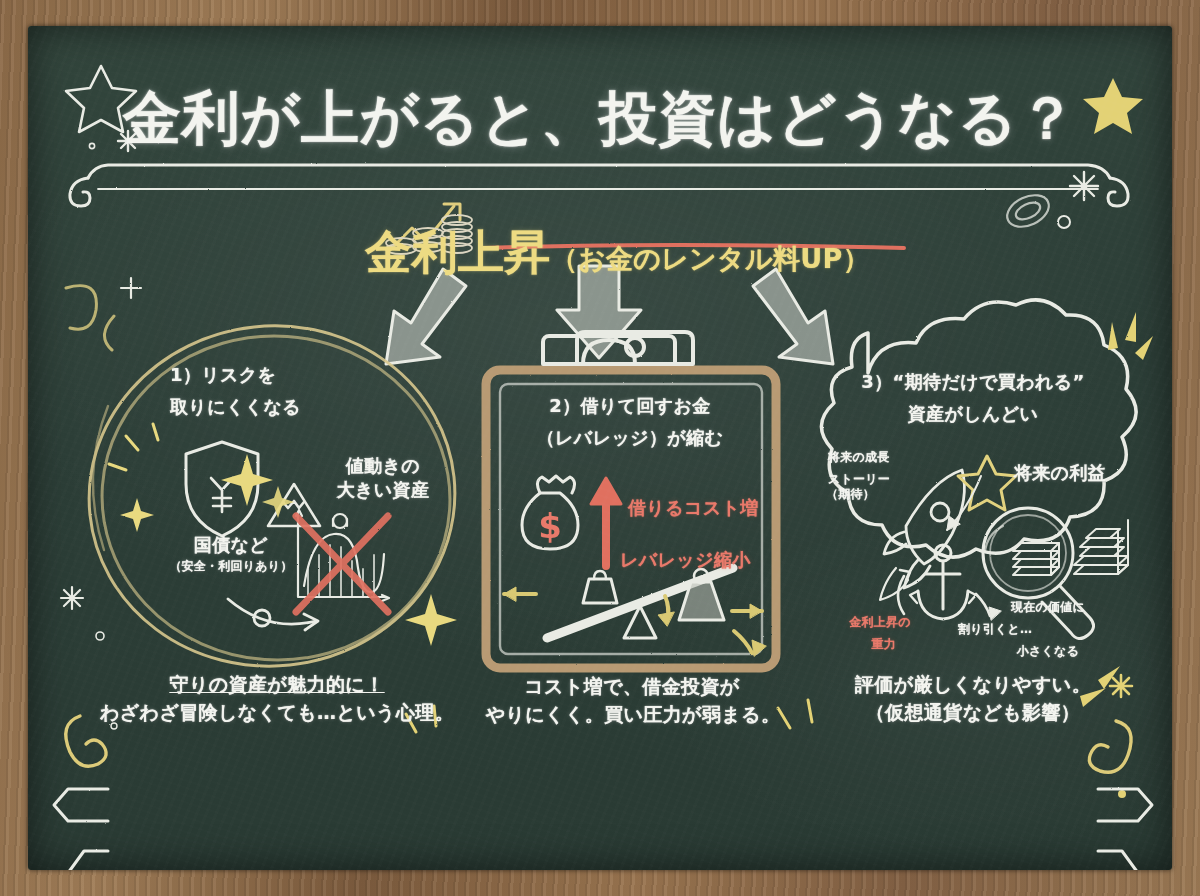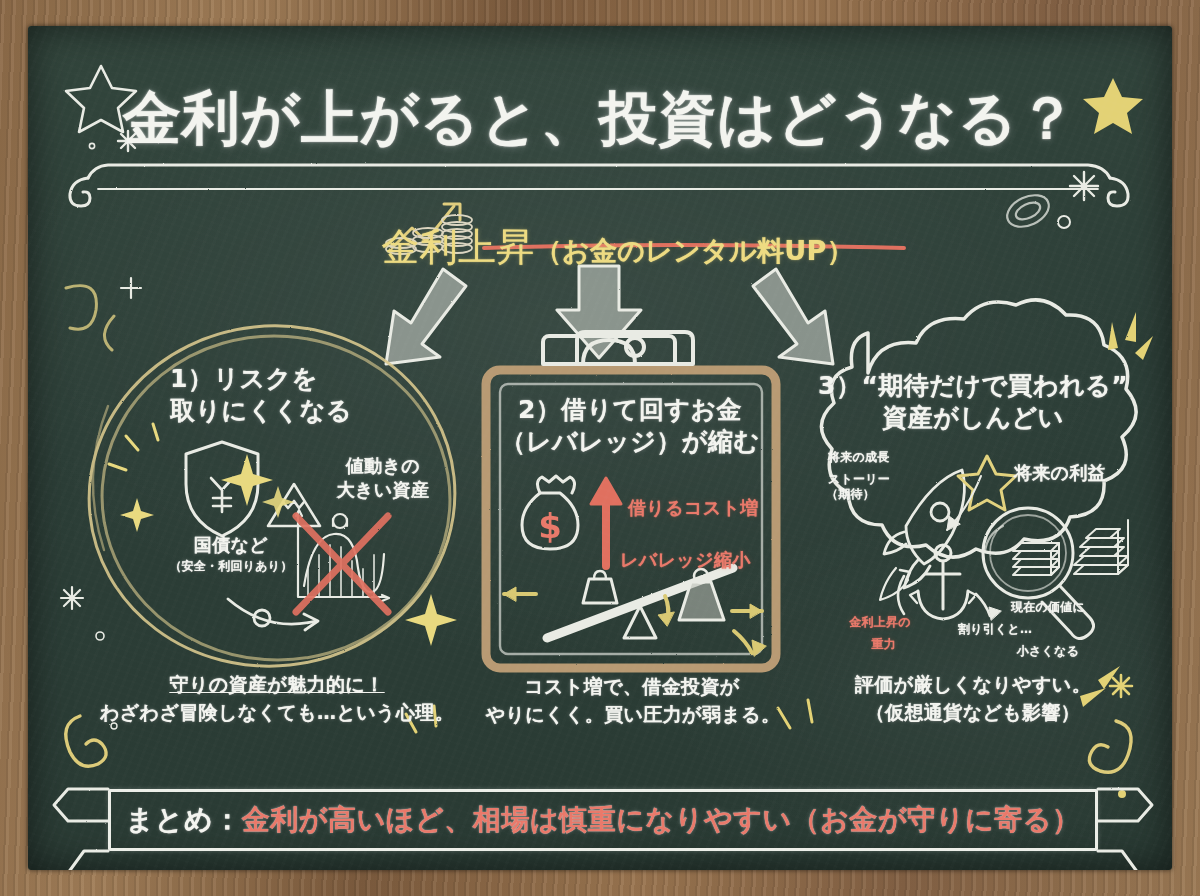--- a/index.html
+++ b/index.html
@@ -60,25 +60,25 @@
     left: 0; right: 0; top: 58px; width: 1144px;
     text-align: center;
     font-size: 58px;
     font-weight: 900;
     letter-spacing: .015em;
     text-shadow: 0 0 2px rgba(255,255,255,.9), 0 0 9px rgba(255,255,255,.28),
                  1px 1px 0 rgba(0,0,0,.22);
   }
   
   #topline { top: 180px; left: 0; width: 1144px; text-align: center; }
-  #topline .kv { font-size: 38px; font-weight: 400; }
+  #topline .kv { font-size: 46px; font-weight: 700; }
   #topline .paren { font-size: 27px; font-weight: 800; }
 
   
-  .sec-title { font-size: 25px; font-weight: 900; line-height: 1.28; }
+  .sec-title { font-size: 18px; font-weight: 900; line-height: 1.28; }
   .sec-sub   { font-size: 18px; font-weight: 800; line-height: 1.3; }
   .sec-small { font-size: 12px; font-weight: 700; line-height: 1.35; }
   .cap       { font-size: 19px; font-weight: 800; line-height: 1.38; text-align:center; }
 
   
   #summary {
     position: absolute; left: 80px; top: 763px; width: 990px; height: 62px;
     border: 3px solid #eceee8; border-radius: 2px;
     display: flex; align-items: center; justify-content: center;
     box-shadow: 0 0 4px rgba(255,255,255,.22);
@@ -406,18 +406,15 @@
       <div class="chalk sec-sub" style="left:952px; top:435px; width:160px; text-align:center;">将来の利益</div>
 
       <div class="chalk sec-small" style="left:930px; top:573px; width:180px; text-align:center;">現在の価値に</div>
       <div class="chalk sec-small" style="left:930px; top:595px; width:180px; text-align:left;">割り引くと…</div>
       <div class="chalk sec-small" style="left:930px; top:617px; width:180px; text-align:center;">小さくなる</div>
 
       <div class="chalk cap" style="left:780px; top:645px; width:330px;">評価が厳しくなりやすい。</div>
       <div class="chalk cap" style="left:780px; top:673px; width:330px;">（仮想通貨なども影響）</div>
     </div>
 
-    <div id="summary">
-      <div class="inner chalk" style="position:static;"><span id="sum-label">まとめ：</span><span id="sum-text">金利が高いほど、相場は慎重になりやすい（お金が守りに寄る）</span></div>
-    </div>
 
   </div>
 </div>
 
 </body></html>

